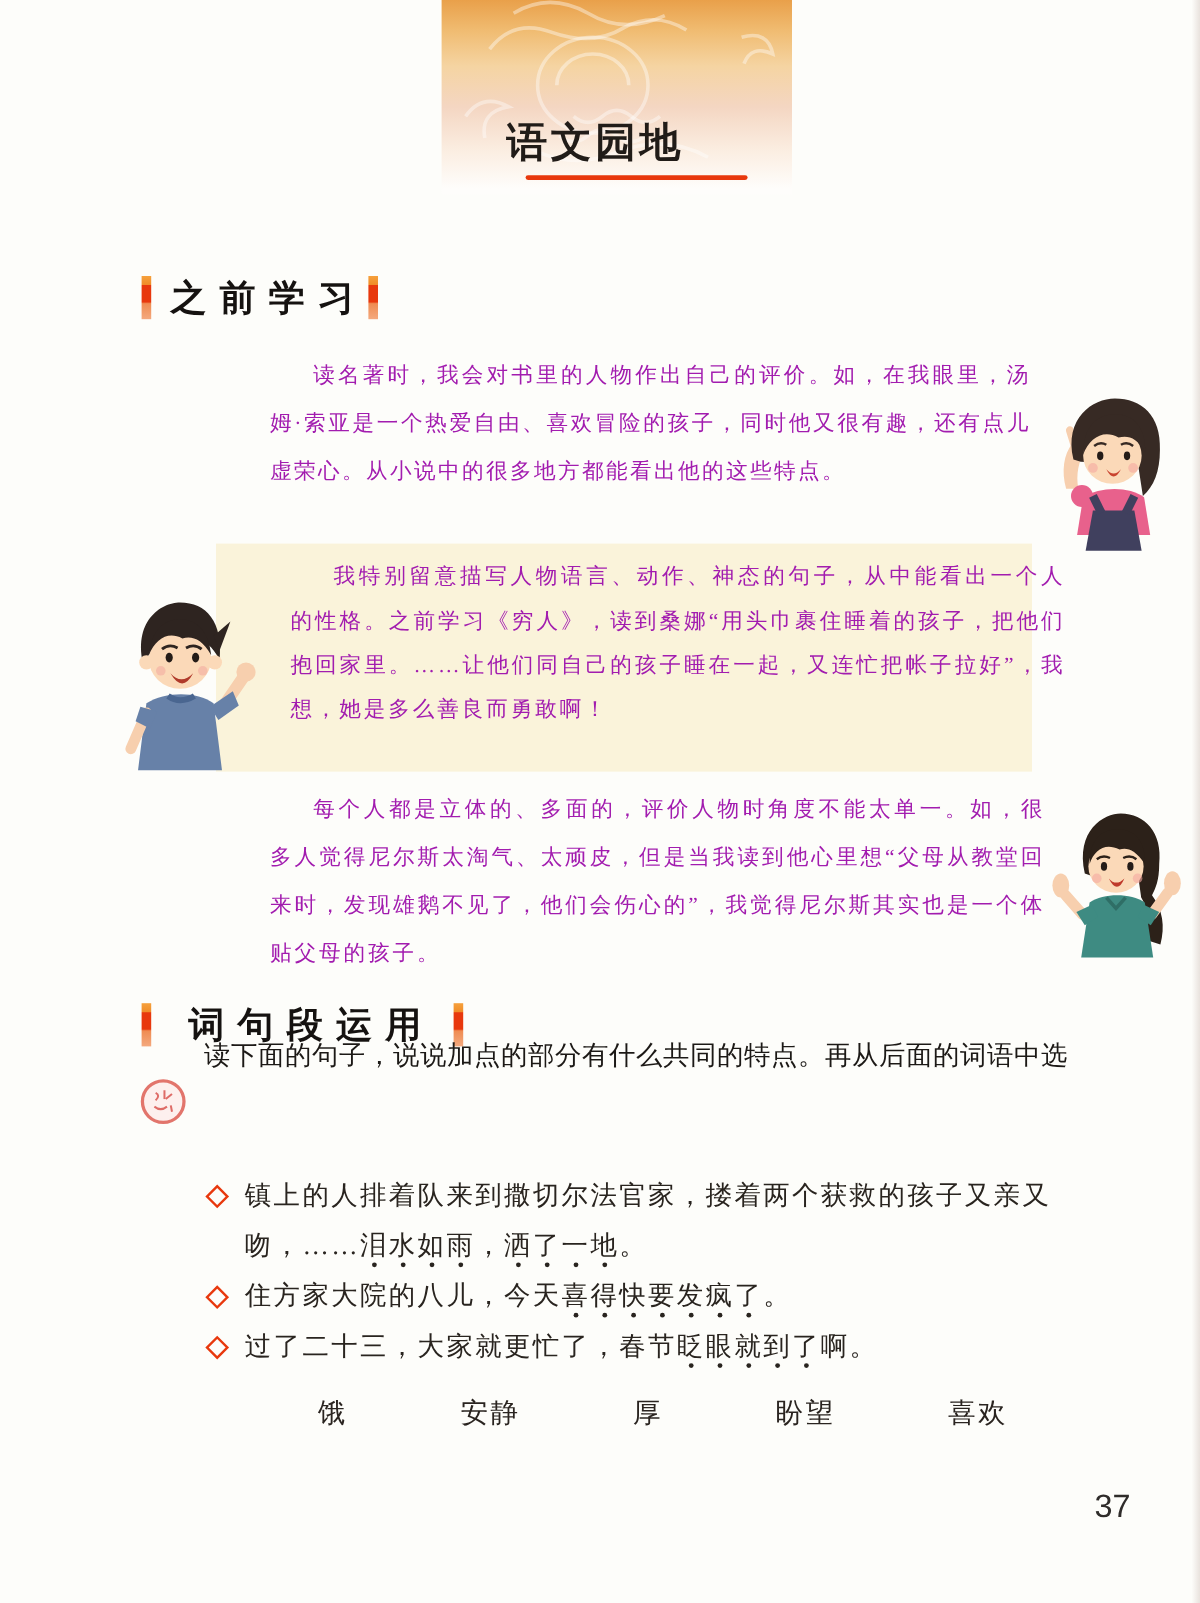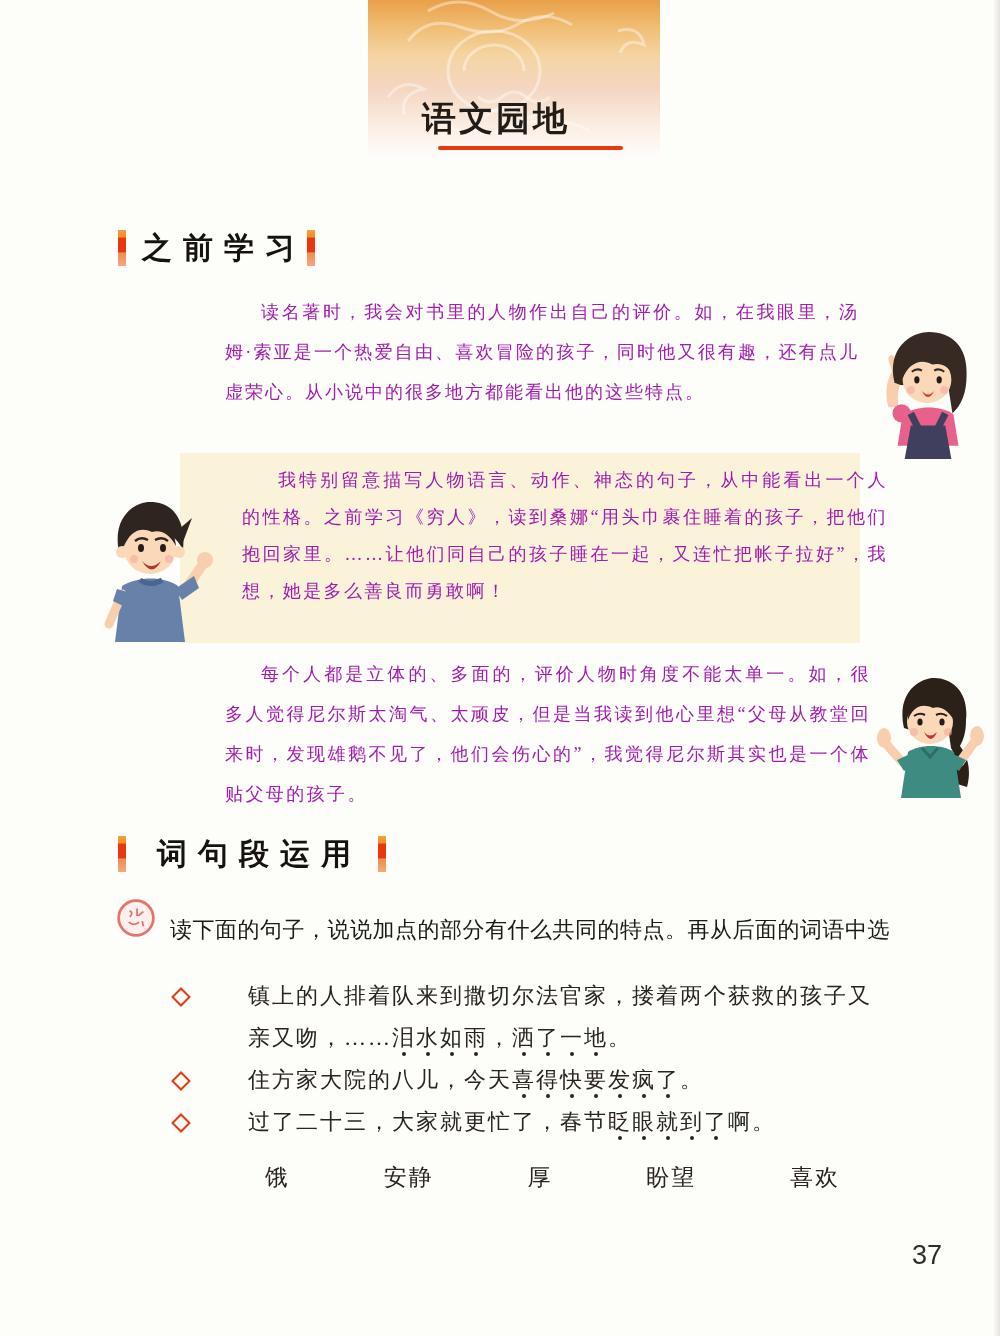--- a/index.html
+++ b/index.html
@@ -48,26 +48,26 @@
     position:absolute;left:27px;top:9px;width:646px;
     line-height:37px;letter-spacing:2.4px;margin-left:35px;
   }
   .para3{line-height:40px;letter-spacing:2.4px;}
   
   .illus{position:absolute;}
   .illus svg{display:block;width:100%;height:100%;}
   
   .seal{position:absolute;left:115px;top:897px;width:42px;height:42px;}
   .instruction{
-    position:absolute;left:170px;top:908px;width:745px;
+    position:absolute;left:170px;top:858px;width:745px;
     font-family:"Liberation Sans", sans-serif;font-size:22px;
     line-height:43px;letter-spacing:0.5px;color:#1c1916;
   }
   .bullets{position:absolute;left:174px;top:975px;width:720px;}
-  .bullet{display:flex;align-items:flex-start;gap:44px;}
+  .bullet{display:flex;align-items:flex-start;}
   .diamond{
     flex:0 0 10px;width:10px;height:10px;margin:15px 16px 0 0;
     border:2px solid #e8380d;transform:rotate(45deg);background:transparent;
   }
   .bullet .sent{
     font-size:22px;line-height:42px;letter-spacing:2px;width:678px;color:#29241f;
   }
   .emch{position:relative;display:inline-block;line-height:1.1;}
   .emch::after{
     content:"";position:absolute;left:50%;margin-left:-2px;bottom:-6px;

